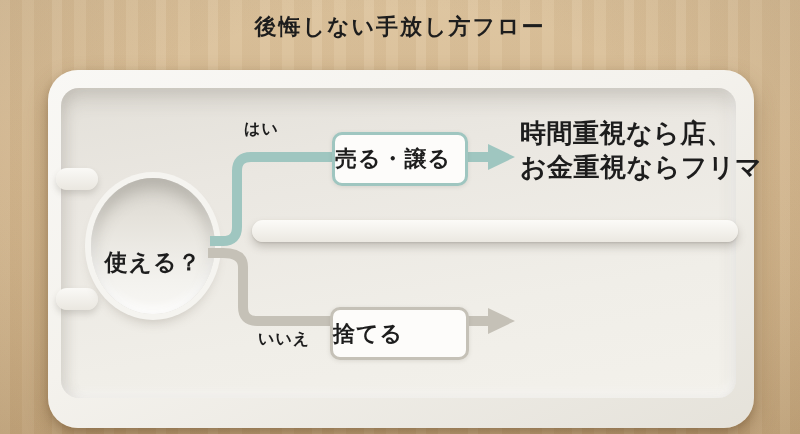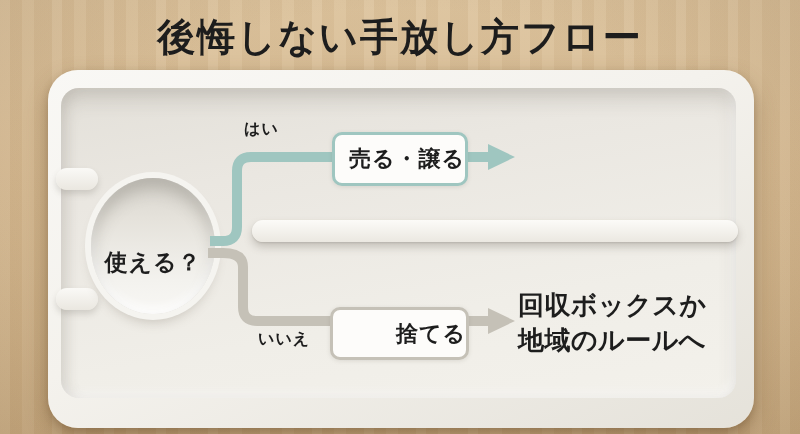--- a/index.html
+++ b/index.html
@@ -20,21 +20,21 @@
       rgba(140,100,55,.06) 10px 22px,
       rgba(255,255,255,.03) 22px 34px,
       rgba(120,85,45,.05) 34px 52px);
   }
   .stage::after{
     content:"";position:absolute;inset:0;pointer-events:none;
     background:radial-gradient(ellipse at 50% 45%, rgba(0,0,0,0) 55%, rgba(90,60,30,.14) 100%);
   }
   .title{
     position:absolute;top:12px;left:0;right:0;margin:0;z-index:6;
-    text-align:center;font-size:38px;font-weight:700;letter-spacing:2px;
+    text-align:center;font-size:22px;font-weight:700;letter-spacing:2px;
     color:var(--ink,#1d1d1d);
   }
   .tray{
     position:absolute;left:48px;top:70px;width:706px;height:358px;z-index:1;
     border-radius:30px;
     background:linear-gradient(155deg,#f9f8f5 0%,#f4f2ed 45%,#e5e2da 100%);
     box-shadow:0 10px 22px rgba(100,72,40,.38), 0 3px 7px rgba(100,72,40,.26);
   }
   .tray-floor{
     position:absolute;left:13px;top:18px;right:18px;bottom:30px;
@@ -71,21 +71,21 @@
   .well span{font-size:23px;font-weight:700;color:var(--ink,#1d1d1d);letter-spacing:1px;margin-top:32px;}
   .connectors{position:absolute;left:0;top:0;z-index:4;pointer-events:none;}
   .branch-label{
     position:absolute;z-index:5;font-size:16px;font-weight:700;color:var(--ink,#1d1d1d);
     letter-spacing:1px;
   }
   .yes-label{left:244px;top:119px;}
   .no-label{left:242px;top:329px;margin-left:16px;}
   .node-box{
     position:absolute;z-index:5;border-radius:10px;background:#fdfcfa;
-    display:flex;align-items:center;justify-content:flex-end;
+    display:flex;align-items:center;justify-content:flex-start;
     box-shadow:0 1px 4px rgba(120,115,105,.18);
   }
   .node-box span{font-size:22px;font-weight:700;color:var(--ink,#1d1d1d);letter-spacing:1px;}
   .yes-box{left:332px;top:132px;width:130px;height:48px;border:3px solid var(--teal,#9fc6c0);}
   .no-box{left:330px;top:298px;width:133px;height:47px;border:3px solid var(--gray,#c5c1b7);margin-top:9px;}
   .outcome{
     position:absolute;z-index:5;font-size:26px;font-weight:700;line-height:35px;
     color:var(--ink,#1d1d1d);letter-spacing:.5px;white-space:nowrap;
   }
   .yes-outcome{left:520px;top:116px;line-height:34px;}
@@ -116,25 +116,25 @@
     <path d="M 208 253 H 223 Q 243 253 243 267 V 307 Q 243 321 257 321 H 331" fill="none" stroke="var(--gray,#c5c1b7)" stroke-width="10"></path>
     <polygon points="463,316 488,316 488,308 515,321 488,334 488,326 463,326" fill="var(--gray,#c5c1b7)"></polygon>
   </svg>
 
   <div class="branch-label yes-label">はい</div>
 
   <div class="node-box yes-box">
     <span>売る・譲る</span>
   </div>
 
+  <div class="outcome yes-outcome">
+    <div>時間重視なら店、</div>
+    <div>お金重視ならフリマ</div>
+  </div>
 
   <div class="branch-label no-label">いいえ</div>
 
   <div class="node-box no-box">
     <span>捨てる</span>
   </div>
 
-  <div class="outcome no-outcome">
-    <div>回収ボックスか</div>
-    <div>地域のルールへ</div>
-  </div>
 
 </div>
 
 </body></html>

